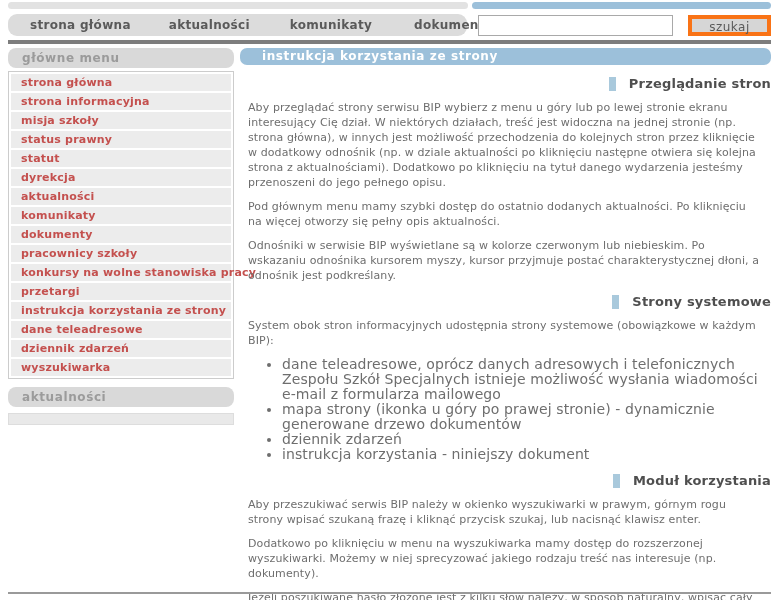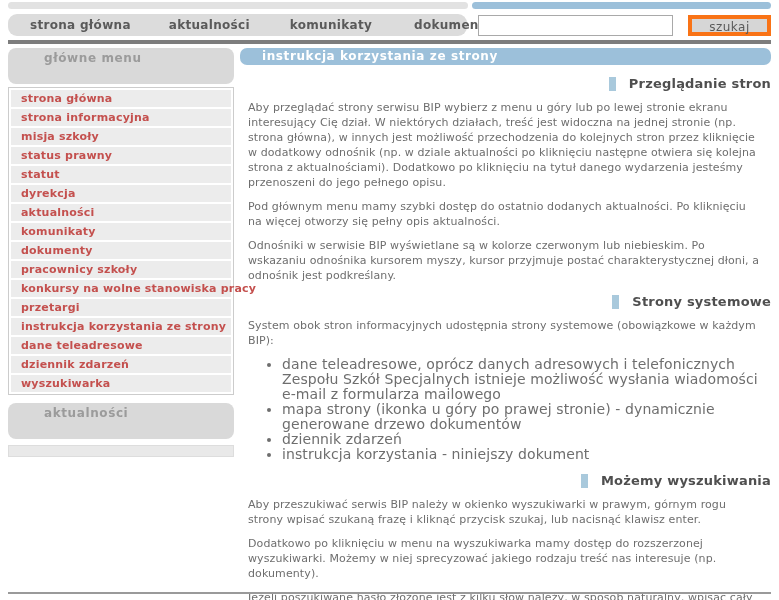--- a/index.html
+++ b/index.html
@@ -41,23 +41,23 @@
     color: #5a5a5a; font-size: 12px; letter-spacing: 0.5px;
     font-family: inherit; cursor: pointer;
   }
   .dark-divider {
     position: absolute; left: 8px; top: 40px; width: 763px; height: 4px;
     background: #7d7d7d;
   }
 
   .sidebar { position: absolute; left: 8px; top: 48px; width: 226px; }
   .pill {
-    height: 36px; background: #d9d9d9; border-radius: 8px;
+    height: 20px; background: #d9d9d9; border-radius: 8px;
     color: #9b9b9b; font-weight: bold; font-size: 12px;
-    line-height: 20px; padding-left: 36px; letter-spacing: 0.6px;
+    line-height: 20px; padding-left: 14px; letter-spacing: 0.6px;
   }
   .menu-box {
     margin-top: 3px; background: #ffffff;
     border: 1px solid #cccccc; padding: 2px;
   }
   .menu-item {
     display: block; background: #ececec;
     color: #c4504e; font-weight: bold; font-size: 11px;
     padding: 2px 4px 2px 10px; margin-bottom: 2px;
     letter-spacing: 0.2px; cursor: pointer; text-decoration: none;
@@ -166,21 +166,21 @@
         <ul class="sec-list">
           <li>dane teleadresowe, oprócz danych adresowych i telefonicznych Zespołu Szkół Specjalnych istnieje możliwość wysłania wiadomości e-mail z formularza mailowego</li>
           <li>mapa strony (ikonka u góry po prawej stronie) - dynamicznie generowane drzewo dokumentów</li>
           <li>dziennik zdarzeń</li>
           <li>instrukcja korzystania - niniejszy dokument</li>
         </ul>
       </section>
       <section class="section">
         <div class="sec-heading">
           <span class="sec-marker"></span>
-          <span class="sec-label">Możemy wyszukiwania</span>
+          <span class="sec-label">Moduł korzystania</span>
         </div>
         <p class="para">Aby przeszukiwać serwis BIP należy w okienko wyszukiwarki w prawym, górnym rogu strony wpisać szukaną frazę i kliknąć przycisk szukaj, lub nacisnąć klawisz enter.</p>
         <p class="para">Dodatkowo po kliknięciu w menu na wyszukiwarka mamy dostęp do rozszerzonej wyszukiwarki. Możemy w niej sprecyzować jakiego rodzaju treść nas interesuje (np. dokumenty).</p>
         <p class="para">Jeżeli poszukiwane hasło złożone jest z kilku słów należy, w sposób naturalny, wpisać cały ciąg słów, oddzielając je spacjami. Nie należy obejmować wyrażeń cudzysłowami. W odpowiedzi wyświetlona zostanie lista znalezionych artykułów, zawierających poszukiwane słowo lub wyrażenie.</p>
       </section>
     </div>
 </main>
 
 <div class="bottom-line"></div>
 

